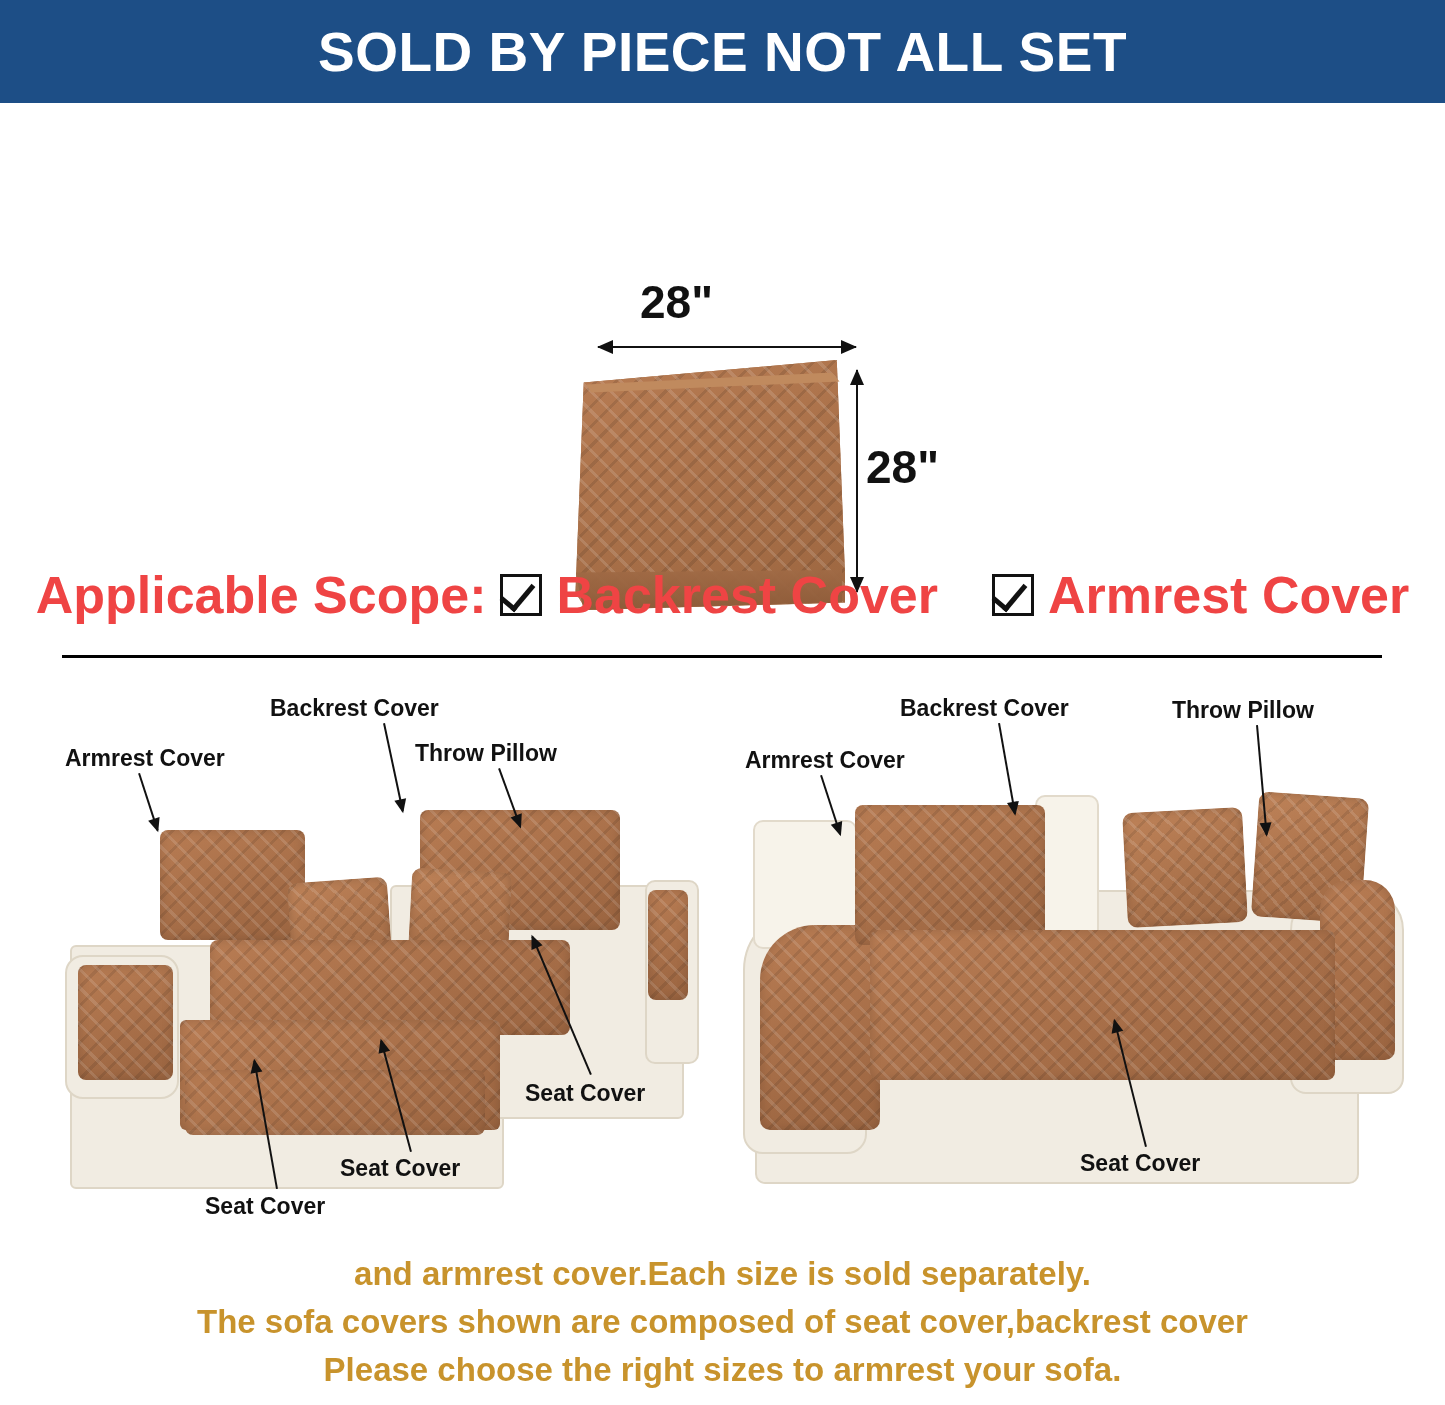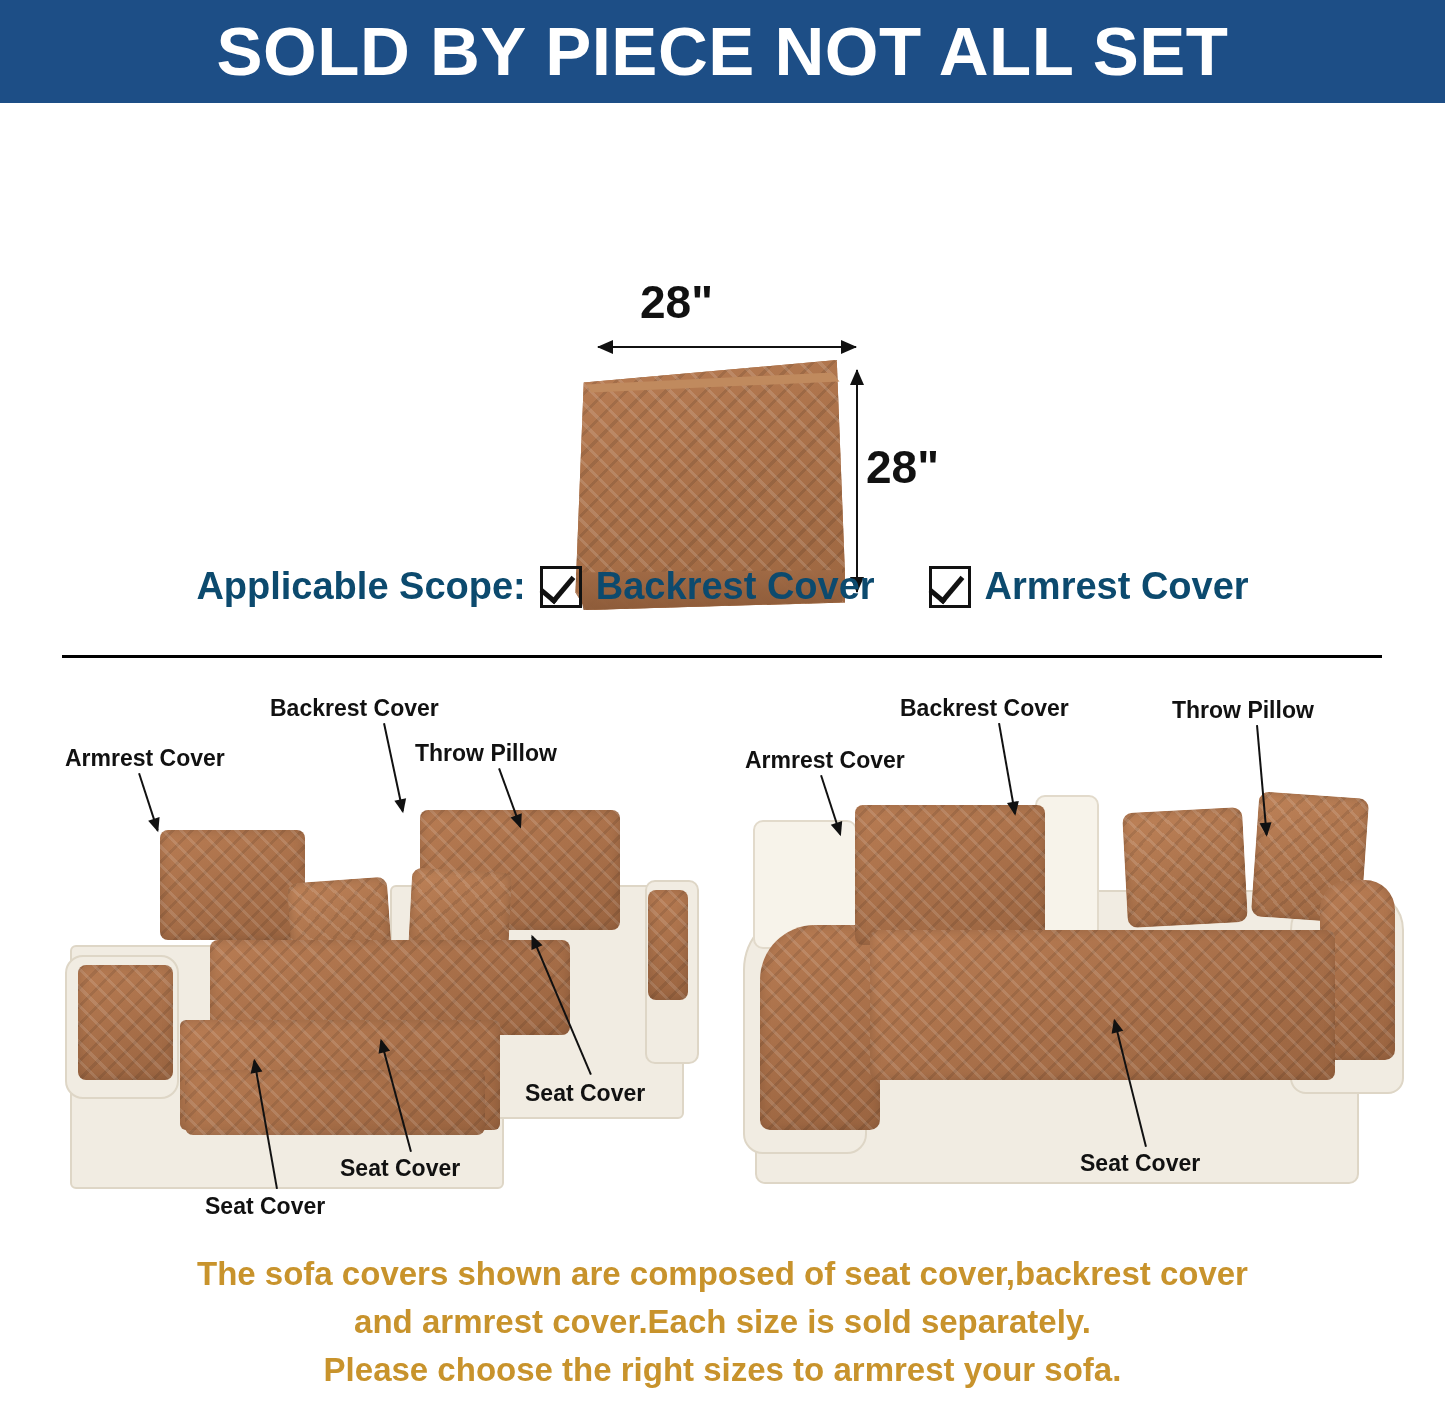--- a/index.html
+++ b/index.html
@@ -11,21 +11,21 @@
     overflow:hidden;
   }
 
   
   .banner{
     position:absolute;left:0;top:0;width:1445px;height:103px;
     background:#1d4e86;
     display:flex;align-items:center;justify-content:center;
   }
   .banner-text{
-    color:#ffffff;font-size:69px;font-weight:bold;letter-spacing:.5px;
+    color:#ffffff;font-size:55px;font-weight:bold;letter-spacing:.5px;
     white-space:nowrap;
   }
 
   
   .dim-wrap{position:absolute;left:0;top:120px;width:1445px;height:400px;}
 
   .dim-label-top{
     position:absolute;left:640px;top:155px;
     font-size:46px;font-weight:bold;color:#111;
   }
@@ -77,21 +77,21 @@
     content:"";position:absolute;left:-6px;width:0;height:0;
     border-left:7px solid transparent;border-right:7px solid transparent;
   }
   .arrow-v:before{top:-1px;border-bottom:16px solid #111;}
   .arrow-v:after{bottom:-1px;border-top:16px solid #111;}
 
   
   .scope{
     position:absolute;left:0;top:565px;width:1445px;
     display:flex;align-items:center;justify-content:center;gap:14px;
-    font-size:38px;font-weight:bold;color:#0c4a6e;
+    font-size:52px;font-weight:bold;color:#ef4444;
   }
   .checkbox{
     width:36px;height:36px;border:3px solid #111;display:inline-block;position:relative;
   }
   .checkbox:after{
     content:"";position:absolute;left:5px;top:0px;width:14px;height:28px;
     border-right:5px solid #111;border-bottom:5px solid #111;
     transform:rotate(40deg);
   }
   .scope-gap{width:26px;display:inline-block;}
@@ -252,16 +252,16 @@
   <div class="lead" style="left:1000px;top:58px;width:92px;transform:rotate(80deg);"></div>
 
   <div class="callout" style="left:1172px;top:32px;">Throw Pillow</div>
   <div class="lead" style="left:1258px;top:60px;width:110px;transform:rotate(85deg);"></div>
 
   <div class="callout" style="left:1080px;top:485px;">Seat Cover</div>
   <div class="lead" style="left:1145px;top:482px;width:130px;transform:rotate(-104deg);"></div>
 </div>
 
 <div class="note">
+  <div>and armrest cover.Each size is sold separately.</div>
   <div>The sofa covers shown are composed of seat cover,backrest cover</div>
-  <div>and armrest cover.Each size is sold separately.</div>
   <div>Please choose the right sizes to armrest your sofa.</div>
 </div>
 
 </body></html>

